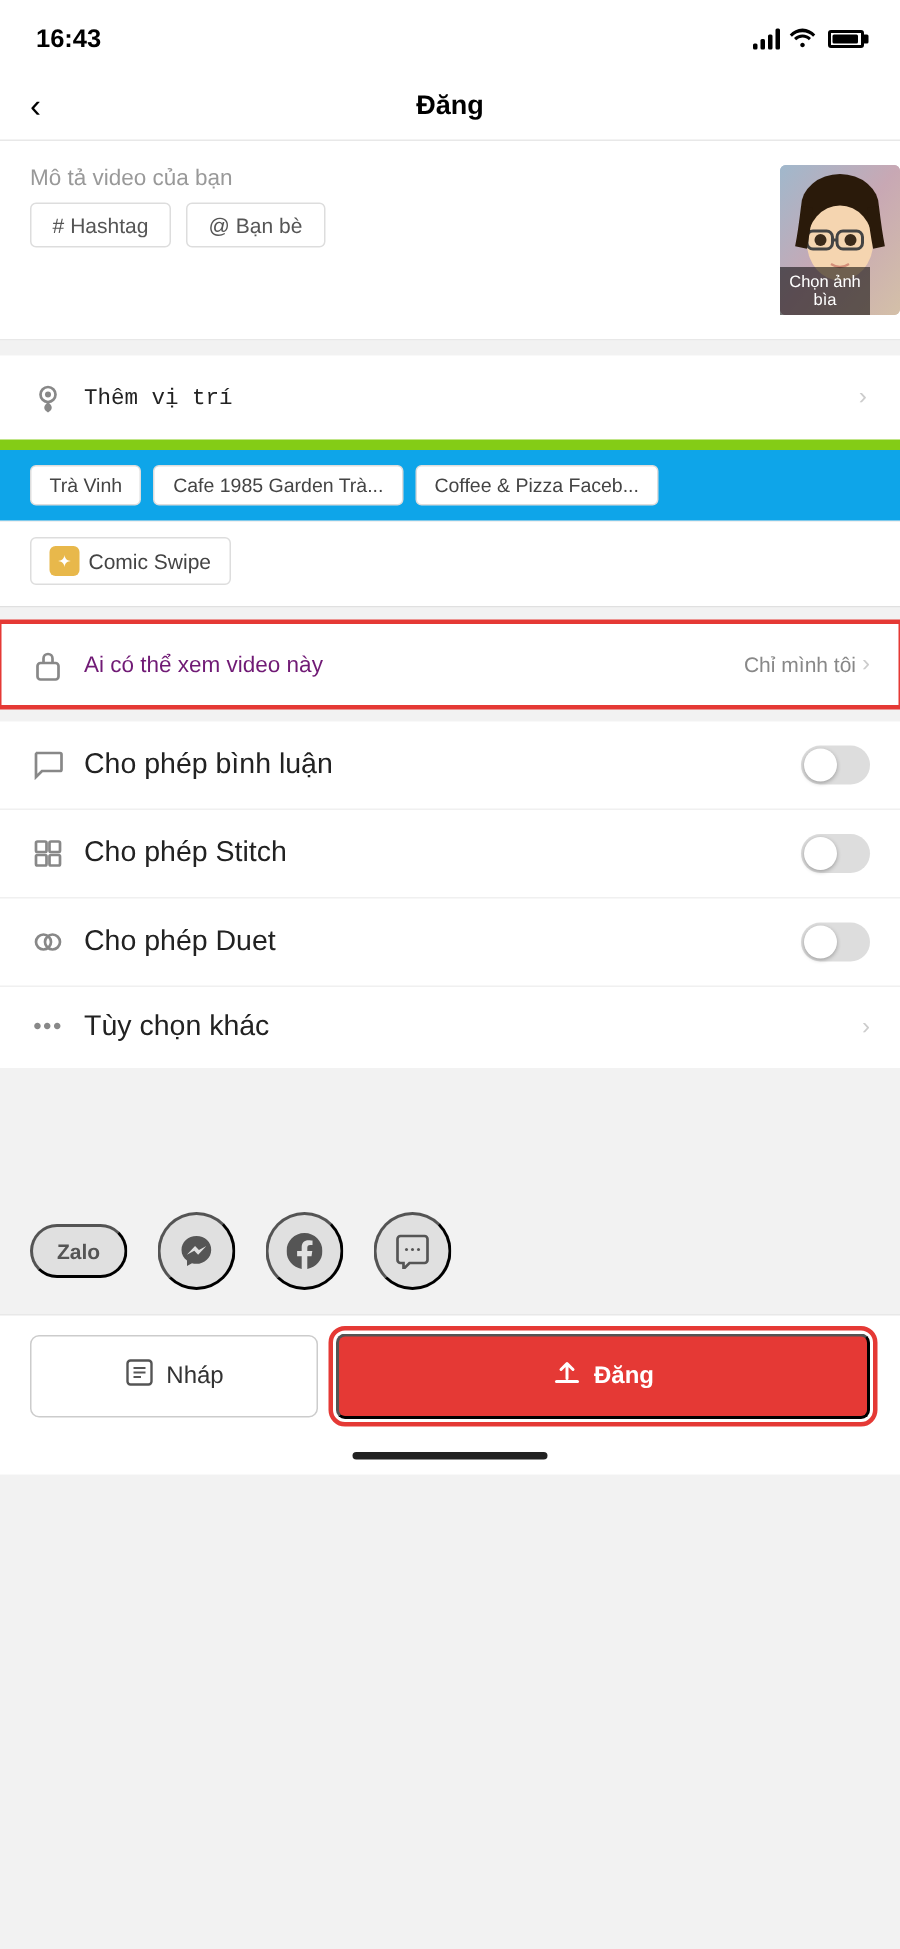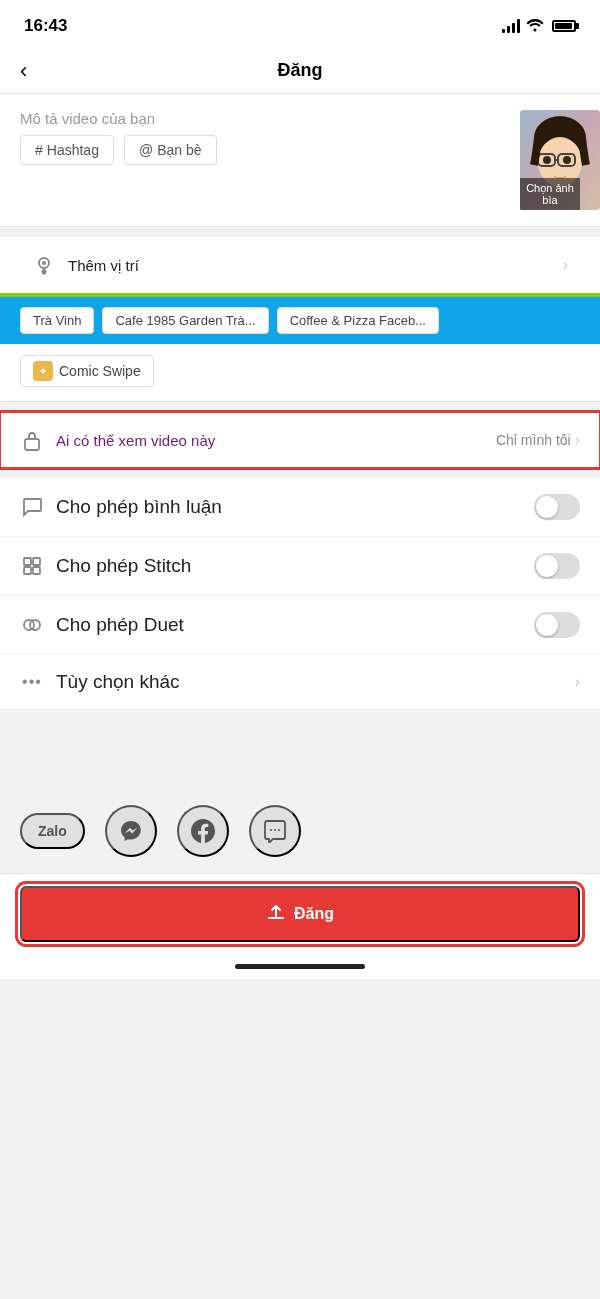--- a/index.html
+++ b/index.html
@@ -166,23 +166,24 @@
     }
 
     
     .section-white {
       background: #fff;
       margin-top: 10px;
     }
     .list-item {
       display: flex;
       align-items: center;
-      padding: 16px 32px;
-      border-bottom: 4px solid #84cc16;
-      cursor: pointer;
+      padding: 16px 20px;
+      border-bottom: 7px solid #84cc16;
+      cursor: pointer;
+      font-family: Liberation Mono, monospace;
     }
     .list-item-icon {
       width: 24px;
       height: 24px;
       margin-right: 12px;
       display: flex;
       align-items: center;
       justify-content: center;
       color: #888;
       font-size: 18px;
@@ -602,20 +603,29 @@
     <svg width="24" height="24" viewBox="0 0 24 24" fill="none">
       <path d="M20 2H4a2 2 0 0 0-2 2v14a2 2 0 0 0 2 2h2v4l4-4h10a2 2 0 0 0 2-2V4a2 2 0 0 0-2-2z" stroke="#555" stroke-width="1.8" fill="none"></path>
       <circle cx="8" cy="11" r="1" fill="#555"></circle>
       <circle cx="12" cy="11" r="1" fill="#555"></circle>
       <circle cx="16" cy="11" r="1" fill="#555"></circle>
     </svg>
   </button>
 </div>
 
 <div class="bottom-bar">
+  <button class="draft-btn">
+    <span>
+      <svg width="20" height="20" viewBox="0 0 20 20" fill="none">
+        <rect x="2" y="2" width="16" height="16" rx="2" stroke="#555" stroke-width="1.6" fill="none"></rect>
+        <path d="M6 7h8M6 10h8M6 13h5" stroke="#555" stroke-width="1.4"></path>
+      </svg>
+    </span>
+    <span>Nháp</span>
+  </button>
   <button class="post-btn">
     <span>
       <svg width="20" height="20" viewBox="0 0 20 20" fill="none">
         <path d="M10 14V4M10 4L6 8M10 4l4 4" stroke="#fff" stroke-width="2" stroke-linecap="round"></path>
         <path d="M3 16h14" stroke="#fff" stroke-width="2" stroke-linecap="round"></path>
       </svg>
     </span>
     <span>Đăng</span>
   </button>
 </div>

